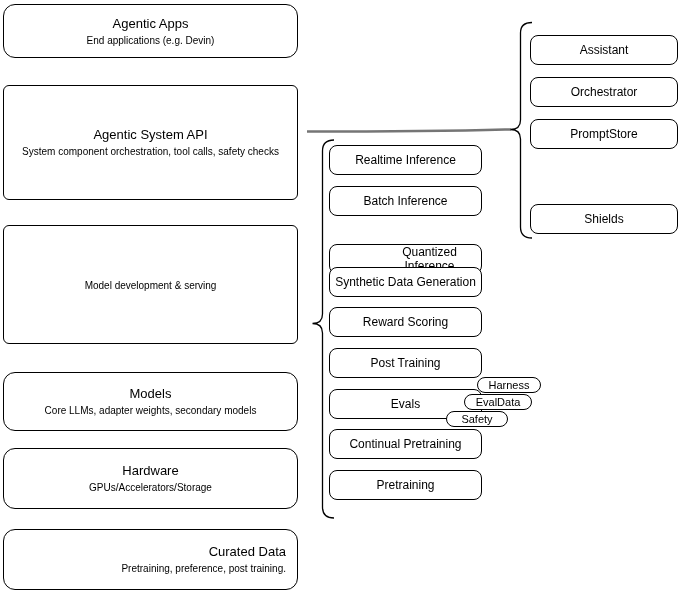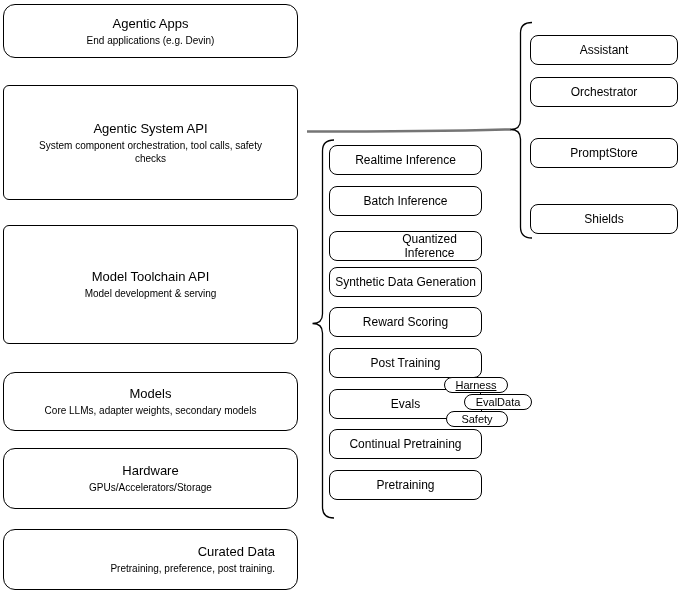--- a/index.html
+++ b/index.html
@@ -26,21 +26,21 @@
     display: flex;
     align-items: center;
     justify-content: center;
     text-align: center;
   }
   .stack-node {
     flex-direction: column;
     border-radius: 12px;
     left: 3px;
     width: 295px;
-    padding: 2px 22px;
+    padding: 2px 11px;
   }
   .stack-node.api { border-radius: 6px; }
   .stack-node .title { font-size: 13px; line-height: 16px; }
   .stack-node .subtitle { font-size: 10px; line-height: 13px; margin-top: 2px; }
   .svc-node {
     left: 329px;
     width: 153px;
     height: 30px;
     border-radius: 8px;
     font-size: 12px;
@@ -83,51 +83,50 @@
     <div class="title">Agentic Apps</div>
     <div class="subtitle">End applications (e.g. Devin)</div>
   </div>
 
   <div class="node stack-node api" style="top:85px; height:115px;">
     <div class="title">Agentic System API</div>
     <div class="subtitle">System component orchestration, tool calls, safety checks</div>
   </div>
 
   <div class="node stack-node api" style="top:225px; height:119px;">
-    <div class="title">Model Toolchain API</div>
     <div class="subtitle">Model development &amp; serving</div>
   </div>
 
   <div class="node stack-node" style="top:372px; height:59px;">
     <div class="title">Models</div>
     <div class="subtitle">Core LLMs, adapter weights, secondary models</div>
   </div>
 
   <div class="node stack-node" style="top:448px; height:61px;">
     <div class="title">Hardware</div>
     <div class="subtitle">GPUs/Accelerators/Storage</div>
   </div>
 
   <div class="node stack-node" style="top:529px; height:61px;align-items:flex-end;">
     <div class="title">Curated Data</div>
     <div class="subtitle">Pretraining, preference, post training.</div>
   </div>
 
   <div class="node svc-node" style="top:145px;text-align:right;">Realtime Inference</div>
   <div class="node svc-node" style="top:186px;">Batch Inference</div>
-  <div class="node svc-node" style="top:231px;padding-left:48px;">Quantized Inference</div>
+  <div class="node svc-node" style="top:244px;padding-left:48px;">Quantized Inference</div>
   <div class="node svc-node" style="top:267px;">Synthetic Data Generation</div>
   <div class="node svc-node" style="top:307px;">Reward Scoring</div>
   <div class="node svc-node" style="top:348px;">Post Training</div>
   <div class="node svc-node" style="top:389px;">Evals</div>
   <div class="node svc-node" style="top:429px;">Continual Pretraining</div>
   <div class="node svc-node" style="top:470px;">Pretraining</div>
 
-  <div class="pill" style="left:444px; top:377px; width:64px; height:16px;text-decoration:underline;">Harness</div>
+  <div class="pill" style="left:477px; top:377px; width:64px; height:16px;">Harness</div>
   <div class="pill" style="left:464px; top:394px; width:68px; height:16px;">EvalData</div>
   <div class="pill" style="left:446px; top:411px; width:62px; height:16px;">Safety</div>
 
   <div class="node comp-node" style="top:35px;">Assistant</div>
   <div class="node comp-node" style="top:77px;">Orchestrator</div>
-  <div class="node comp-node" style="top:119px;margin-top:19px;">PromptStore</div>
+  <div class="node comp-node" style="top:119px;">PromptStore</div>
   <div class="node comp-node" style="top:204px;">Shields</div>
 
 </div>
 
 </body></html>

